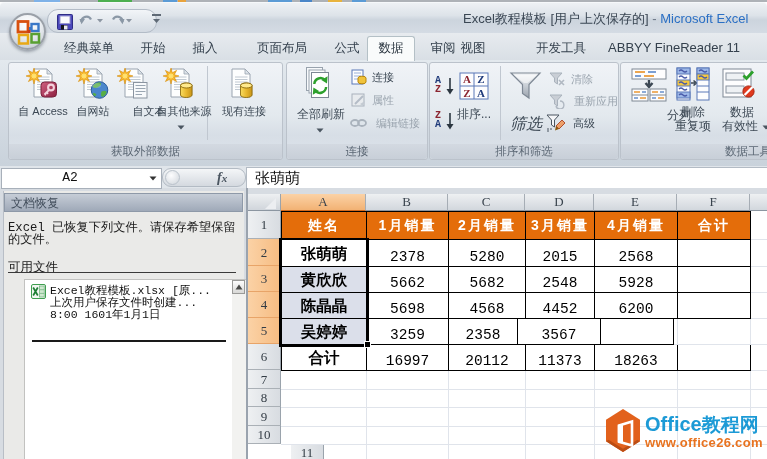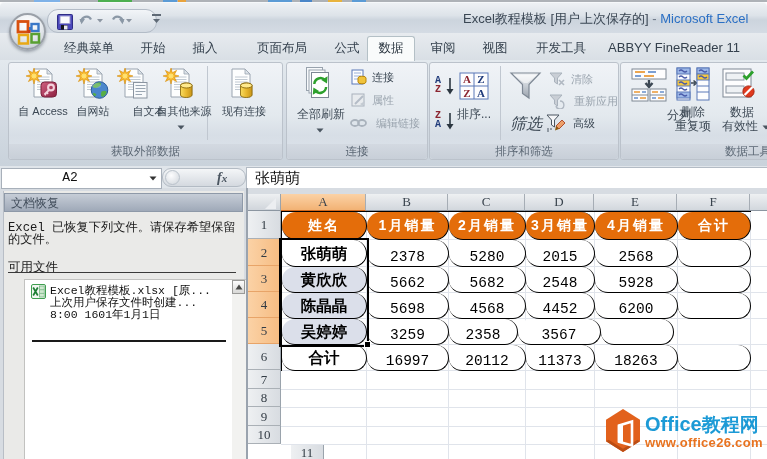--- a/index.html
+++ b/index.html
@@ -20,21 +20,21 @@
 .gray{color:#9aa4ae!important;}
 .vsep{position:absolute;top:66px;width:1px;height:74px;background:#c0c7d0;}
 .serif{font-family:"Liberation Mono","Liberation Serif",serif;}
 .hd{position:absolute;top:194px;height:17px;background:linear-gradient(#eef0f2,#d2d7dd);border-right:1px solid #a6adb5;border-bottom:1px solid #8c96a1;box-sizing:border-box;font-family:"Liberation Serif",serif;font-size:13px;color:#39434d;text-align:center;line-height:16px;}
 .hda{background:linear-gradient(#fbd2a6,#f2b274)!important;border-bottom:1px solid #d2691e!important;}
 .rh{position:absolute;left:248px;width:33px;background:linear-gradient(90deg,#eef0f2,#d8dce1);border-right:1px solid #9aa3ac;border-bottom:1px solid #aab0b6;box-sizing:border-box;font-family:"Liberation Serif",serif;font-size:13px;color:#333c45;text-align:center;}
 .rhs{background:linear-gradient(90deg,#fbd2a6,#f6bc82)!important;border-bottom:1px solid #e8a468!important;}
 .gv{position:absolute;top:211px;width:1px;height:248px;background:#e0e4eb;}
 .gh{position:absolute;left:281px;width:486px;height:1px;background:#e0e4eb;}
 .trow{display:flex;}
-.tc{border-right:1px solid #000;border-bottom:1px solid #000;box-sizing:border-box;background:#fff;text-align:center;overflow:hidden;white-space:nowrap;display:flex;align-items:flex-end;justify-content:center;padding-bottom:1px;border-radius:14px;}
+.tc{border-right:1px solid #000;border-bottom:1px solid #000;box-sizing:border-box;background:#fff;text-align:center;overflow:hidden;white-space:nowrap;display:flex;align-items:flex-end;justify-content:center;padding-bottom:1px;}
 .oc{background:#e46d0a;color:#fff;font-weight:bold;font-size:14px;letter-spacing:2px;padding-bottom:4px;}
 .nc{font-weight:bold;font-size:15.5px;color:#000;}
 .num{font-family:"Liberation Mono","Liberation Serif",serif;font-size:14.5px;color:#000;}
 .lav{background:#dbdfea;}
 </style></head>
 <body>
 <div class="abs" id="top2"></div>
 <div class="abs" id="titlebar"></div>
 <div class="abs" id="tabrow"></div>
 <div class="abs" id="ribbon"></div>
@@ -90,21 +90,21 @@
   </svg>
 
 <div class="abs" style="left:400px;top:10px;width:367px;text-align:left;font-size:13px;color:#3b4754;z-index:3;"><span style="padding-left:63px">Excel教程模板 [用户上次保存的]</span> <span style="color:#6b7685">-</span> <span style="color:#2a6fc4">Microsoft Excel</span></div>
 <div class="tab" style="left:60px;width:58px;">经典菜单</div>
 <div class="tab" style="left:136px;width:34px;">开始</div>
 <div class="tab" style="left:188px;width:34px;">插入</div>
 <div class="tab" style="left:253px;width:58px;">页面布局</div>
 <div class="tab" style="left:330px;width:34px;">公式</div>
 <div class="tabon" style="left:367px;width:46px;">数据</div>
 <div class="tab" style="left:426px;width:34px;">审阅</div>
-<div class="tab" style="left:478px;width:34px;">视图</div>
+<div class="tab" style="left:456px;width:34px;">视图</div>
 <div class="tab" style="left:532px;width:58px;">开发工具</div>
 <div class="tab" style="left:606px;width:136px;font-size:13px;">ABBYY FineReader 11</div>
 
 <div class="grp" style="left:8px;width:273px;">
     <div class="grplab">获取外部数据</div>
   </div>
 <div class="vsep" style="left:207px;"></div>
 <svg class="abs" style="left:26px;top:66px" width="34" height="36" viewBox="0 0 34 36">
  <path d="M8 3 L21 3 L26 8 L26 31 L8 31 Z" fill="#fdfefe" stroke="#9aa4b0" stroke-width="1"></path>
  <path d="M21 3 L21 8 L26 8 Z" fill="#dde3e9" stroke="#9aa4b0" stroke-width="0.8"></path>

